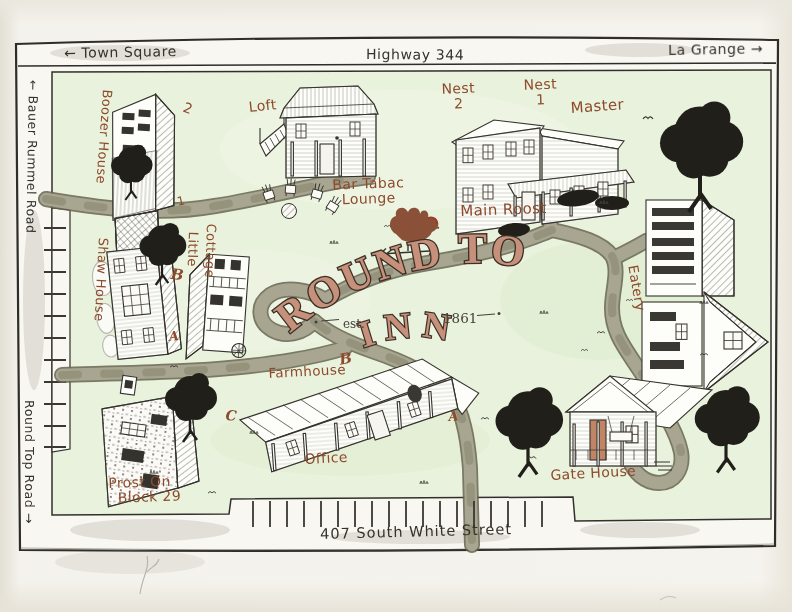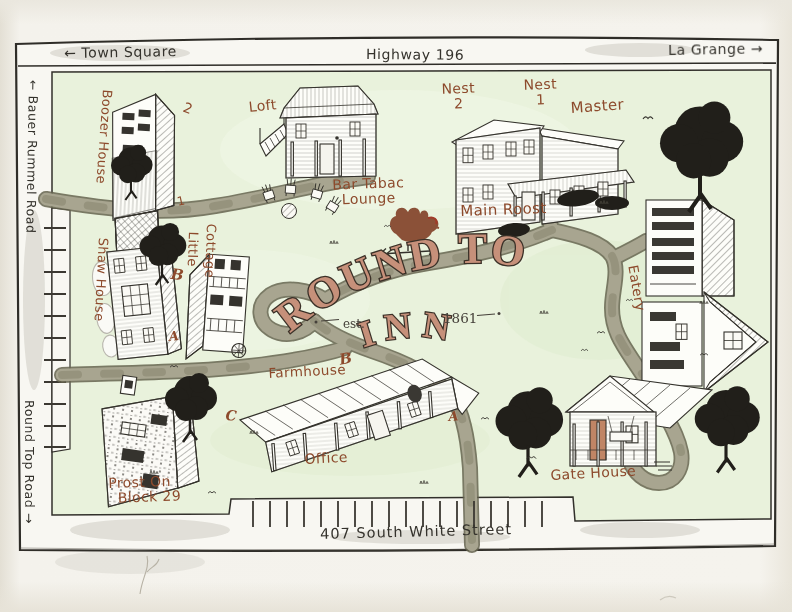--- a/index.html
+++ b/index.html
@@ -376,21 +376,21 @@
   </g>
 
   <g fill="none" stroke="#b7b2a5" stroke-width="1.1">
     <path d="M140,594 C142,578 150,568 147,556 M147,572 C152,566 157,566 159,559"></path>
     <path d="M660,600 q8,-6 16,-2" opacity="0.6"></path>
   </g>
 </svg>
 
 <div>
   <div class="lbl road-lbl" style="left:64px;top:46px;transform:rotate(-1deg)">← Town Square</div>
-  <div class="lbl road-lbl" style="left:366px;top:47px;transform:rotate(0.5deg)">Highway 196</div>
+  <div class="lbl road-lbl" style="left:366px;top:47px;transform:rotate(0.5deg)">Highway 344</div>
   <div class="lbl road-lbl" style="left:668px;top:43px;transform:rotate(-1deg)">La Grange →</div>
   <div class="lbl road-lbl" style="left:40px;top:80px;font-size:12.5px;transform:rotate(91deg)">← Bauer Rummel Road</div>
   <div class="lbl road-lbl" style="left:36px;top:400px;font-size:12.5px;transform:rotate(90deg)">Round Top Road →</div>
   <div class="lbl road-lbl" style="left:320px;top:527px;font-size:14.5px;letter-spacing:1px;transform:rotate(-1.5deg)">407 South White Street</div>
 
   <div class="lbl" style="left:114px;top:90px;transform:rotate(94deg)">Boozer House</div>
   <div class="lbl" style="left:248px;top:100px;font-size:14px;transform:rotate(-6deg)">Loft</div>
   <div class="lbl center" style="left:322px;top:178px;width:92px;font-size:14px;transform:rotate(-2deg)">
     <div>Bar Tabac</div>
     <div>Lounge</div>

